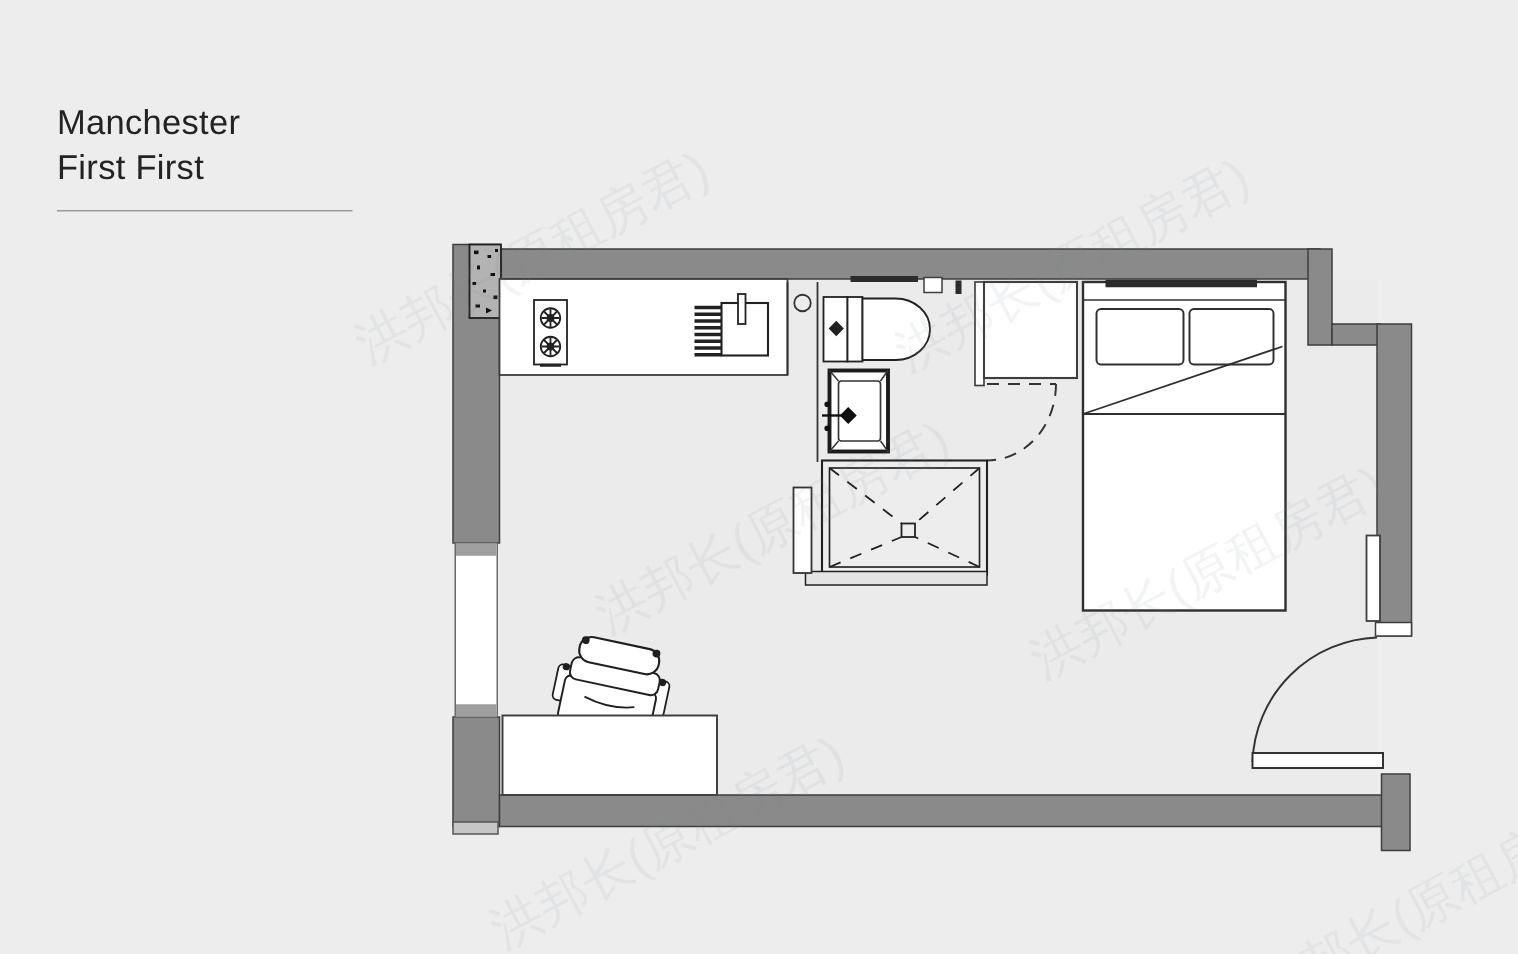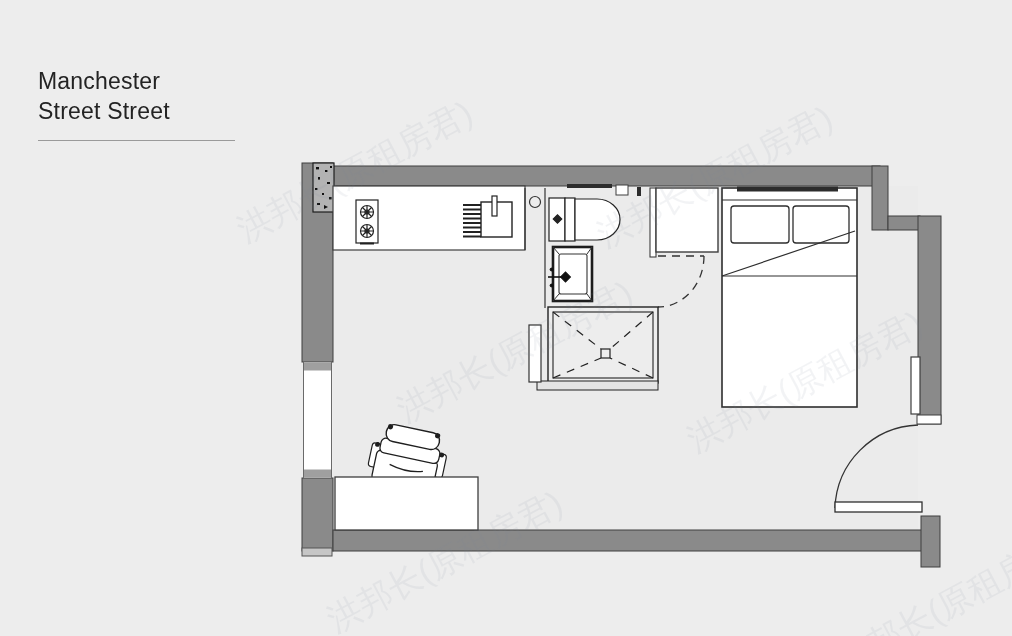--- a/index.html
+++ b/index.html
@@ -32,21 +32,21 @@
   }
 </style>
 </head>
 <body>
 
 <div class="stage">
 
   <div class="header">
     <div class="title">
       <div>Manchester</div>
-      <div>Street Street</div>
+      <div>First First</div>
     </div>
     <div class="rule"></div>
   </div>
 
 
   <svg class="plan" width="1012" height="636" viewBox="0 0 1012 636">
 
     <rect x="333" y="186" width="585" height="344" fill="#ebebeb"></rect>
 
     <g fill="#8a8a8a" stroke="#3e3e3e" stroke-width="1">

